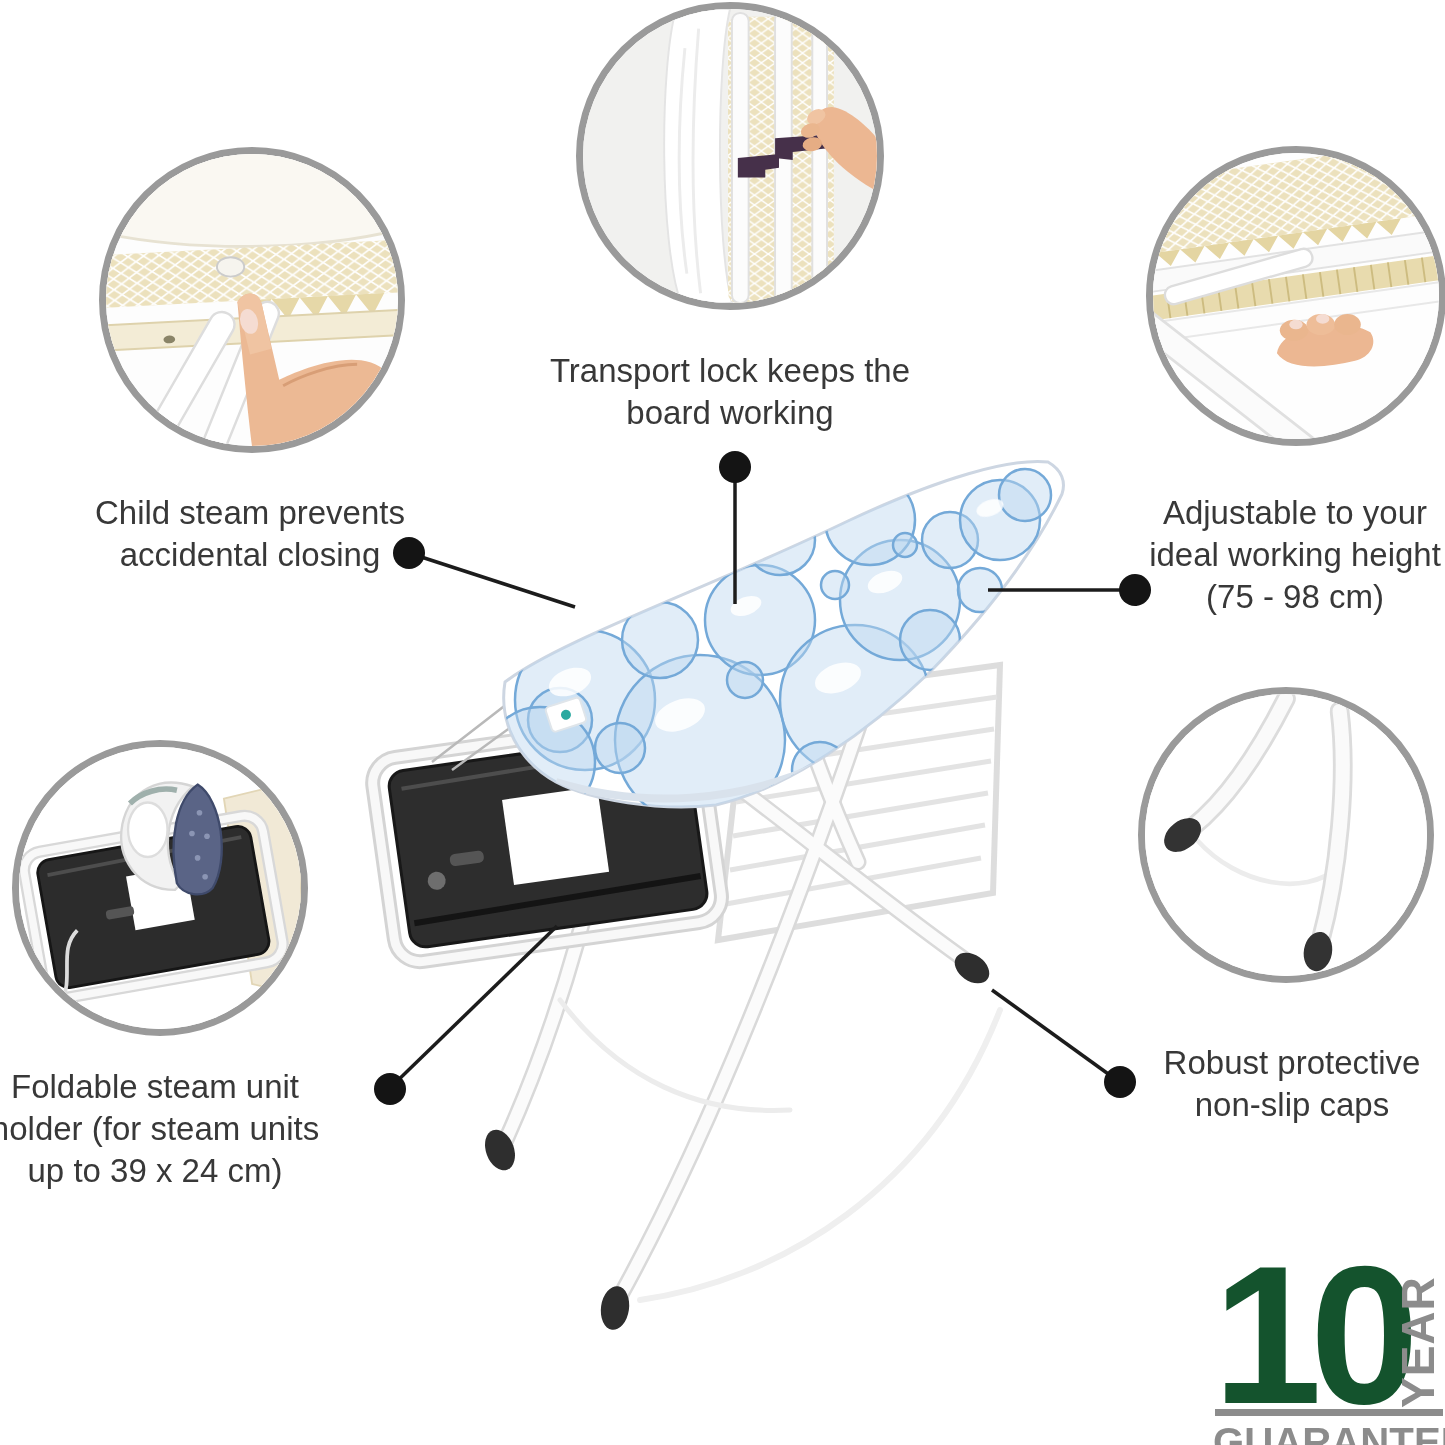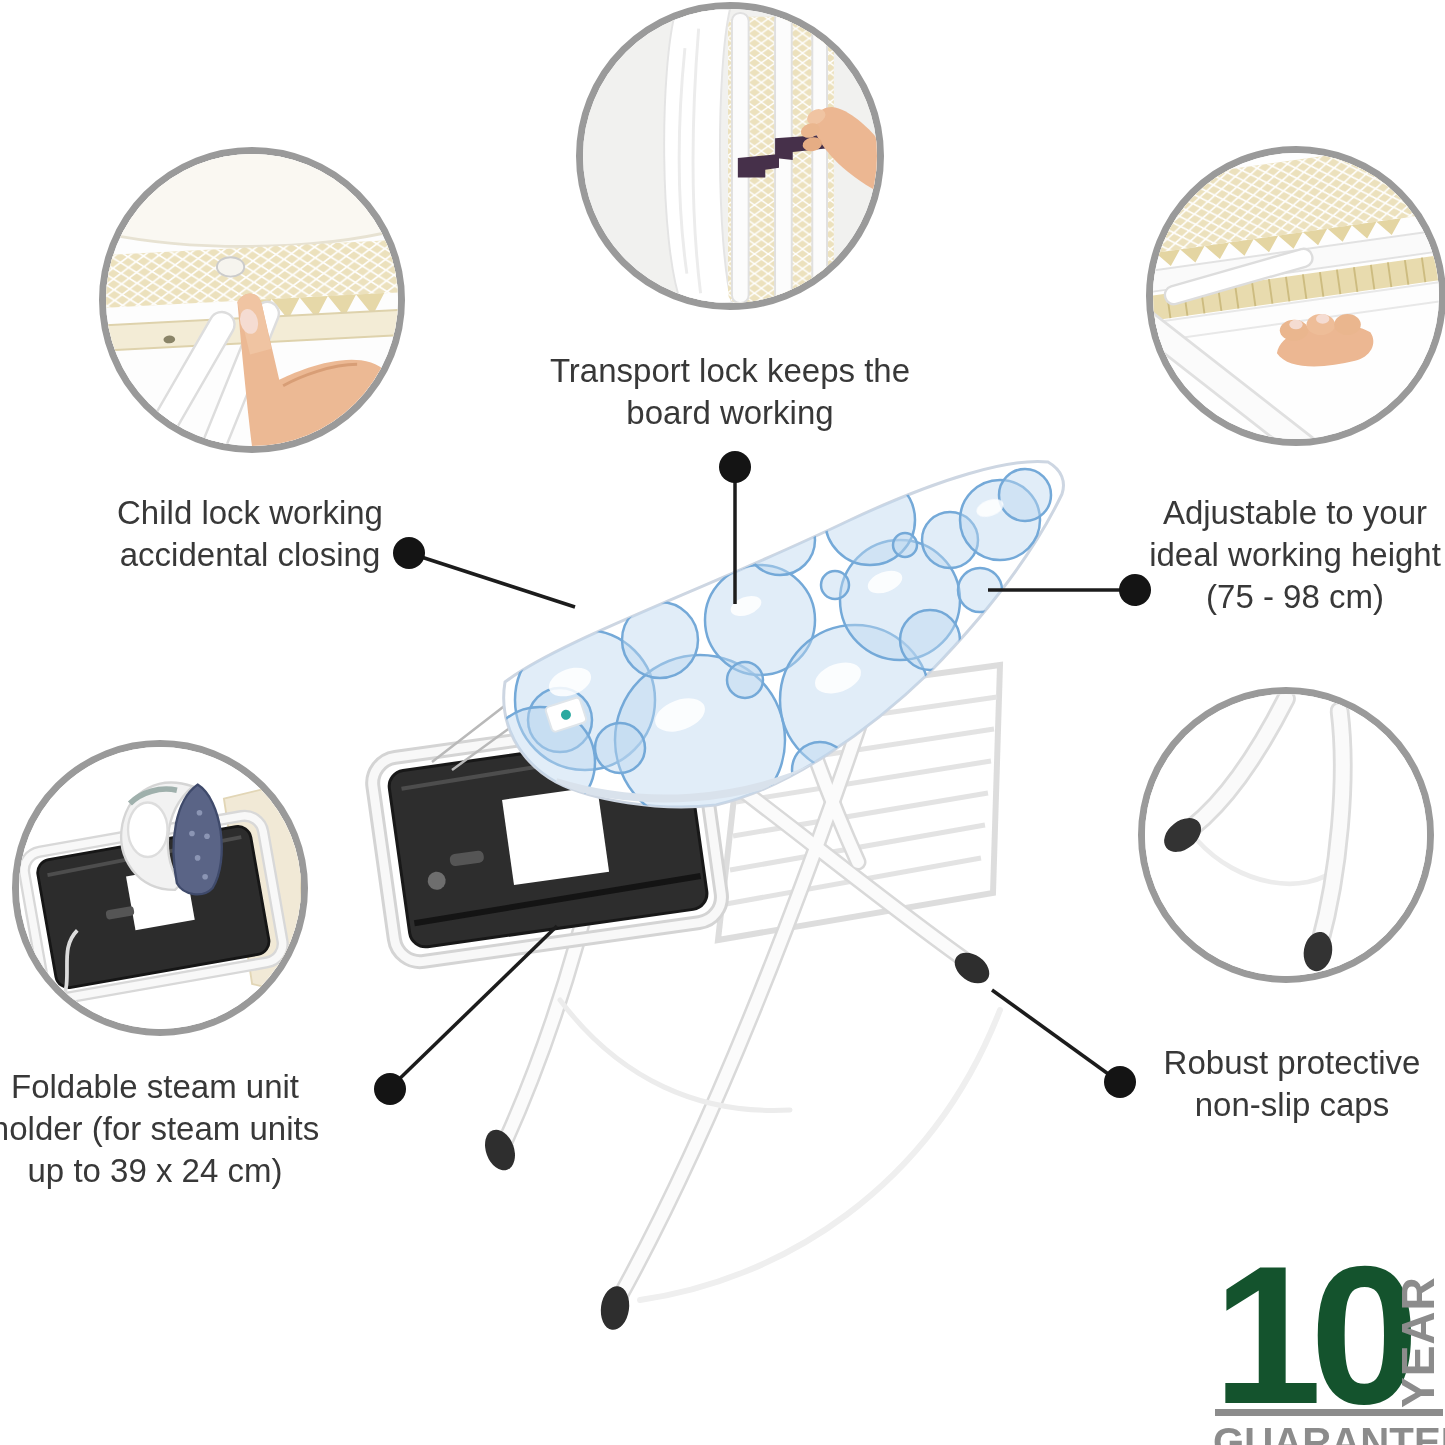--- a/index.html
+++ b/index.html
@@ -290,21 +290,21 @@
       <g fill="#333333">
         <ellipse cx="40" cy="150" rx="22" ry="15" transform="rotate(-38 40 150)"></ellipse>
         <ellipse cx="184" cy="274" rx="15" ry="21" transform="rotate(10 184 274)"></ellipse>
       </g>
     </svg>
   </div>
 
   <div class="label" style="left:480px;top:350px;width:500px;">Transport lock keeps the
 board working</div>
 
-  <div class="label" style="left:30px;top:492px;width:440px;">Child lock working
+  <div class="label" style="left:30px;top:492px;width:440px;">Child steam prevents
 accidental closing</div>
 
   <div class="label" style="left:1125px;top:492px;width:340px;">Adjustable to your
 ideal working height
 (75 - 98 cm)</div>
 
   <div class="label" style="left:-20px;top:1066px;width:350px;">Foldable steam unit
 holder (for steam units
 up to 39 x 24 cm)</div>
 

